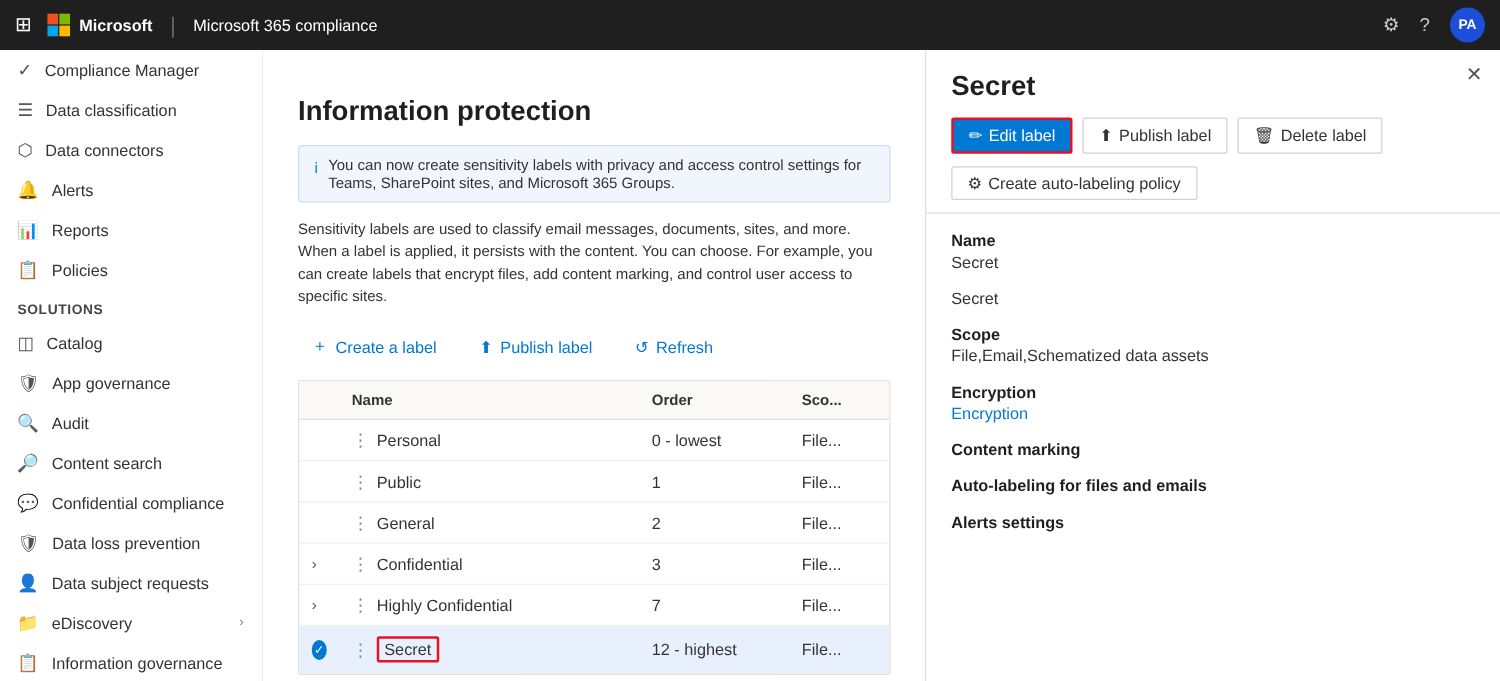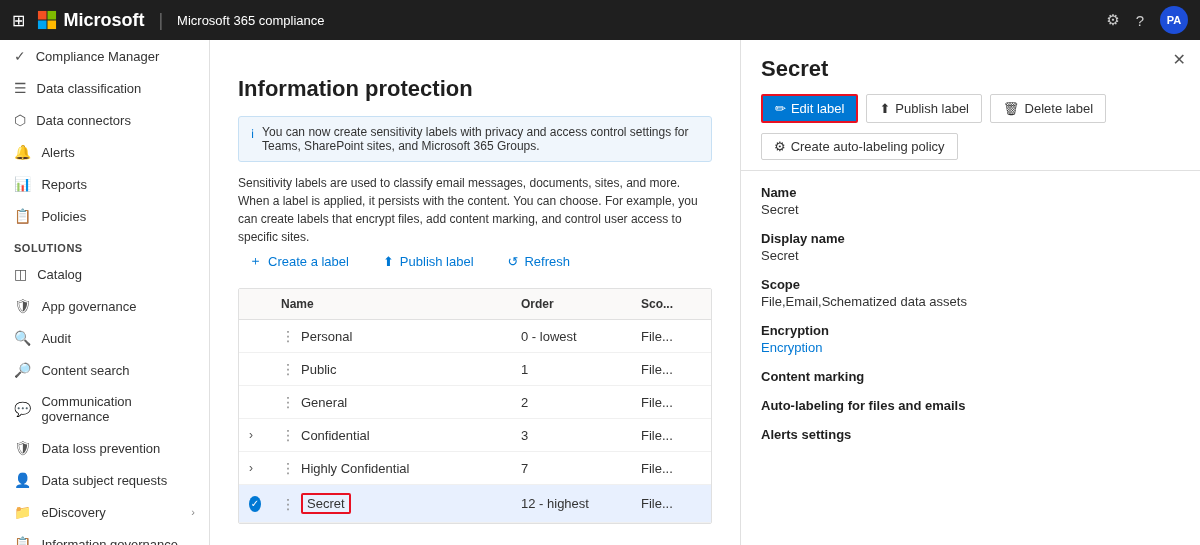--- a/index.html
+++ b/index.html
@@ -10,21 +10,21 @@
       height: 40px;
       background: #1f1f1f;
       display: flex;
       align-items: center;
       padding: 0 12px;
       gap: 12px;
       flex-shrink: 0;
     }
     .topbar-waffle { color: #fff; font-size: 16px; cursor: pointer; }
     .topbar-logo { display: flex; align-items: center; gap: 6px; }
-    .topbar-logo-text { color: #fff; font-size: 18px; font-weight: 600; }
+    .topbar-logo-text { color: #fff; font-size: 13px; font-weight: 600; }
     .topbar-separator { color: #666; font-size: 18px; margin: 0 2px; }
     .topbar-app { color: #fff; font-size: 13px; }
     .topbar-right { margin-left: auto; display: flex; align-items: center; gap: 16px; }
     .topbar-icon { color: #ccc; font-size: 15px; cursor: pointer; }
     .topbar-avatar { width: 28px; height: 28px; background: #1d4ed8; border-radius: 50%; display: flex; align-items: center; justify-content: center; color: #fff; font-size: 11px; font-weight: 600; cursor: pointer; }
 
     
     .main-layout { display: flex; flex: 1; overflow: hidden; }
 
     
@@ -60,21 +60,21 @@
       border-radius: 3px;
       padding: 8px 12px;
       font-size: 12px;
       color: #333;
       margin-bottom: 12px;
       display: flex;
       gap: 8px;
     }
     .info-bar .info-icon { color: #0078d4; flex-shrink: 0; }
 
-    .desc-text { font-size: 12px; color: #333; line-height: 1.5; }
+    .desc-text { font-size: 12px; color: #333; margin-bottom: 16px; line-height: 1.5; }
 
     
     .toolbar { display: flex; align-items: center; gap: 12px; margin-bottom: 12px; }
     .toolbar-btn {
       display: flex; align-items: center; gap: 6px;
       padding: 5px 10px;
       border: 1px solid transparent;
       background: transparent;
       cursor: pointer;
       font-size: 13px;
@@ -213,21 +213,21 @@
     <div class="sidebar-item">
       <span class="icon">🔍</span>
       <span>Audit</span>
     </div>
     <div class="sidebar-item">
       <span class="icon">🔎</span>
       <span>Content search</span>
     </div>
     <div class="sidebar-item">
       <span class="icon">💬</span>
-      <span>Communication governance</span>
+      <span>Confidential compliance</span>
     </div>
     <div class="sidebar-item">
       <span class="icon">🛡</span>
       <span>Data loss prevention</span>
     </div>
     <div class="sidebar-item">
       <span class="icon">👤</span>
       <span>Data subject requests</span>
     </div>
     <div class="sidebar-item">
@@ -367,21 +367,20 @@
         <span>⚙</span>
         <span>Create auto-labeling policy</span>
       </button>
     </div>
     <div class="panel-body">
       <div class="detail-field">
         <div class="detail-label">Name</div>
         <div class="detail-value">Secret</div>
       </div>
       <div class="detail-field">
-        <div class="detail-label">Display name</div>
         <div class="detail-value">Secret</div>
       </div>
       <div class="detail-field">
         <div class="detail-label">Scope</div>
         <div class="detail-value">File,Email,Schematized data assets</div>
       </div>
       <div class="detail-field">
         <div class="detail-label">Encryption</div>
         <div class="detail-value link">Encryption</div>
       </div>

